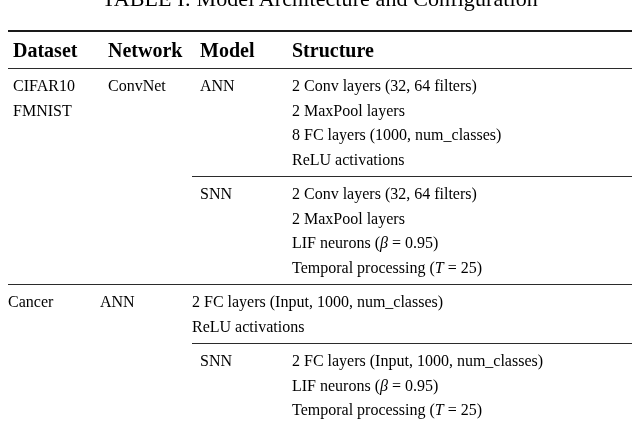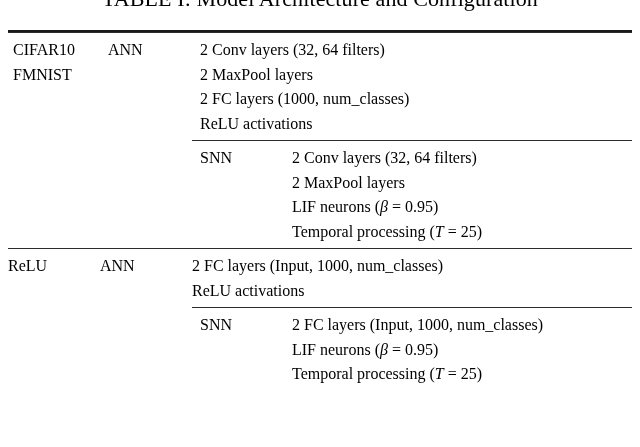--- a/index.html
+++ b/index.html
@@ -92,33 +92,40 @@
 </style>
 </head>
 <body>
 
 <div class="caption">TABLE I: Model Architecture and Configuration</div>
 
 <div class="table">
 
   <div class="rule-thick"></div>
 
+  <div class="row header-row">
+    <div class="col-dataset">Dataset</div>
+    <div class="col-network">Network</div>
+    <div class="col-model">Model</div>
+    <div class="col-structure">Structure</div>
+  </div>
 
   <div class="rule-thin"></div>
 
   <div class="row body-row">
     <div class="col-dataset cell-lines">
       <div>CIFAR10</div>
       <div>FMNIST</div>
     </div>
+    <div class="col-network">ConvNet</div>
     <div class="col-model">ANN</div>
     <div class="col-structure cell-lines">
       <div>2 Conv layers (32, 64 filters)</div>
       <div>2 MaxPool layers</div>
-      <div>2 FC layers (1000, num_classes)</div>
+      <div>8 FC layers (1000, num_classes)</div>
       <div>ReLU activations</div>
     </div>
   </div>
 
   <div class="rule-inner"></div>
 
   <div class="row body-row">
     <div class="col-dataset"></div>
     <div class="col-network"></div>
     <div class="col-model">SNN</div>
@@ -126,21 +133,21 @@
       <div>2 Conv layers (32, 64 filters)</div>
       <div>2 MaxPool layers</div>
       <div>LIF neurons (<span class="math-italic">β</span> = 0.95)</div>
       <div>Temporal processing (<span class="math-italic">T</span> = 25)</div>
     </div>
   </div>
 
   <div class="rule-thin"></div>
 
   <div class="row body-row">
-    <div class="col-network">ReLU</div>
+    <div class="col-network">Cancer</div>
     <div class="col-model">ANN</div>
     <div class="col-structure cell-lines">
       <div>2 FC layers (Input, 1000, num_classes)</div>
       <div>ReLU activations</div>
     </div>
   </div>
 
   <div class="rule-inner"></div>
 
   <div class="row body-row">

